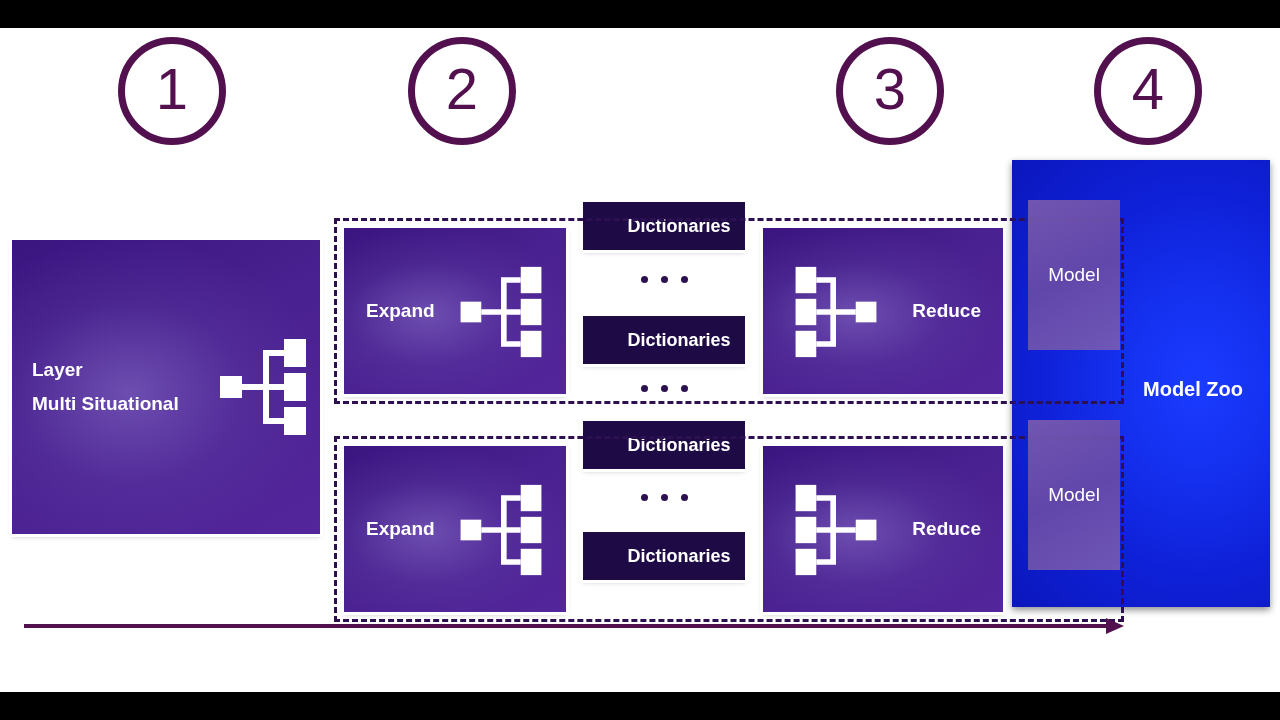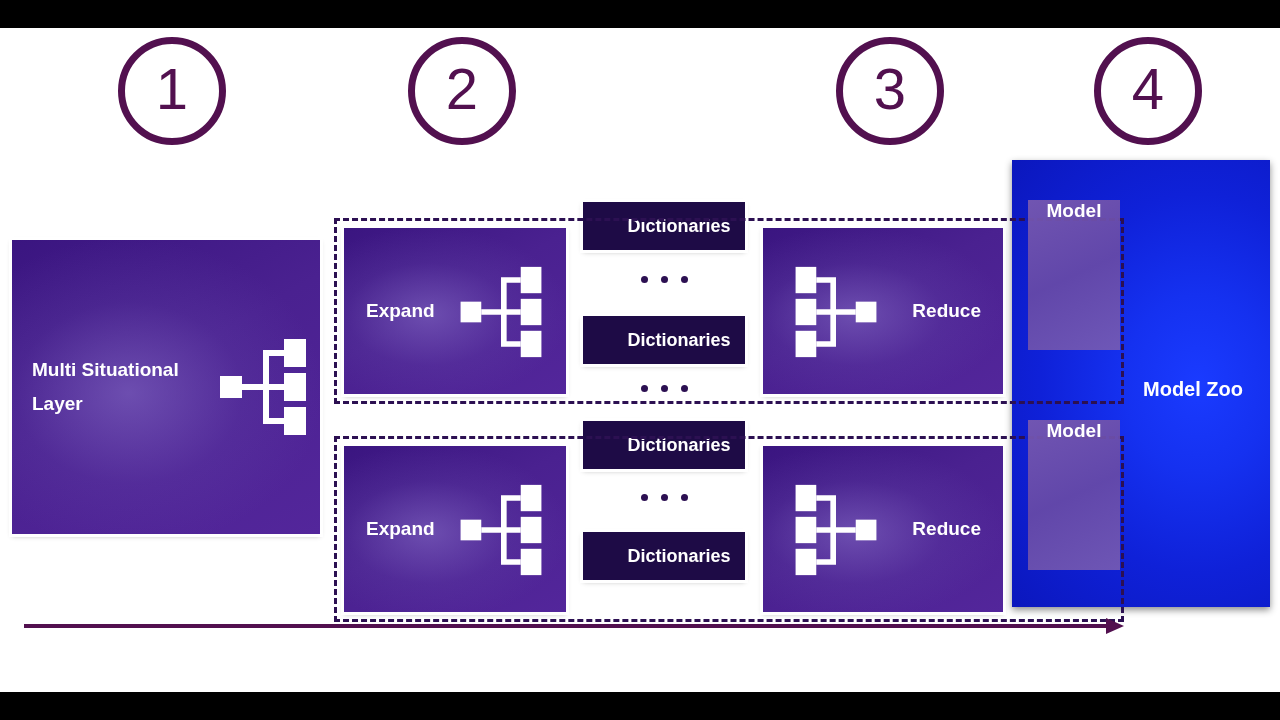--- a/index.html
+++ b/index.html
@@ -99,24 +99,24 @@
     position: absolute;
     box-sizing: border-box;
     background:
       radial-gradient(ellipse at 72% 50%, #1a3bff 0%, #1531f0 28%, #0f21d8 60%, #0b17bd 100%);
     box-shadow: 0 3px 7px rgba(0,0,0,0.45);
     z-index: 4;
   }
   .model-slot {
     position: absolute;
     display: flex;
-    align-items: flex-start;
+    align-items: center;
     justify-content: center;
     color: #ffffff;
-    font-weight: bold;
+    font-weight: normal;
     box-sizing: border-box;
     background: linear-gradient(155deg, rgba(118,88,176,0.95) 0%, rgba(104,74,166,0.92) 50%, rgba(120,92,178,0.90) 100%);
     z-index: 7;
   }
   #model-zoo-label {
     position: absolute;
     color: #ffffff;
     font-weight: bold;
     z-index: 8;
     white-space: nowrap;
@@ -163,22 +163,22 @@
     </div>
     <div class="step-badge" style="left:836px; top:9px; width:94px; height:94px;">
       <span>3</span>
     </div>
     <div class="step-badge" style="left:1094px; top:9px; width:94px; height:94px;">
       <span>4</span>
     </div>
 
     <div class="pblock" id="msl-block" style="left:12px; top:212px; width:308px; height:294px; justify-content:flex-start; padding-left:20px; font-size:19px;">
       <div class="lbl" style="line-height:34px; text-align:left;">
+        <div>Layer</div>
         <div>Multi Situational</div>
-        <div>Layer</div>
       </div>
       <span style="position:absolute; left:208px; top:97px;">
         <svg width="86" height="100" viewBox="0 0 86 100">
           <g fill="#ffffff">
             <rect x="0" y="39" width="22" height="22"></rect>
             <rect x="64" y="2" width="22" height="28"></rect>
             <rect x="64" y="36" width="22" height="28"></rect>
             <rect x="64" y="70" width="22" height="28"></rect>
           </g>
           <g stroke="#ffffff" stroke-width="6" fill="none">

